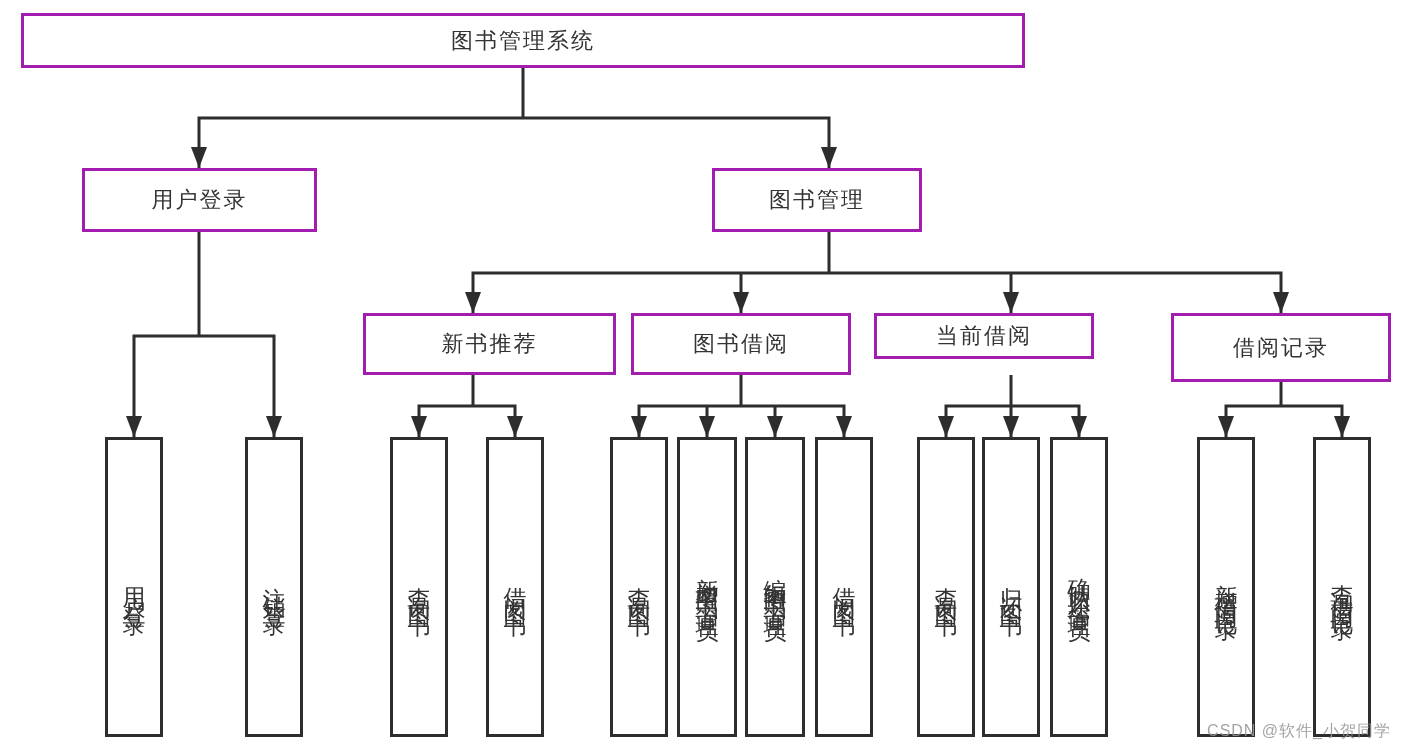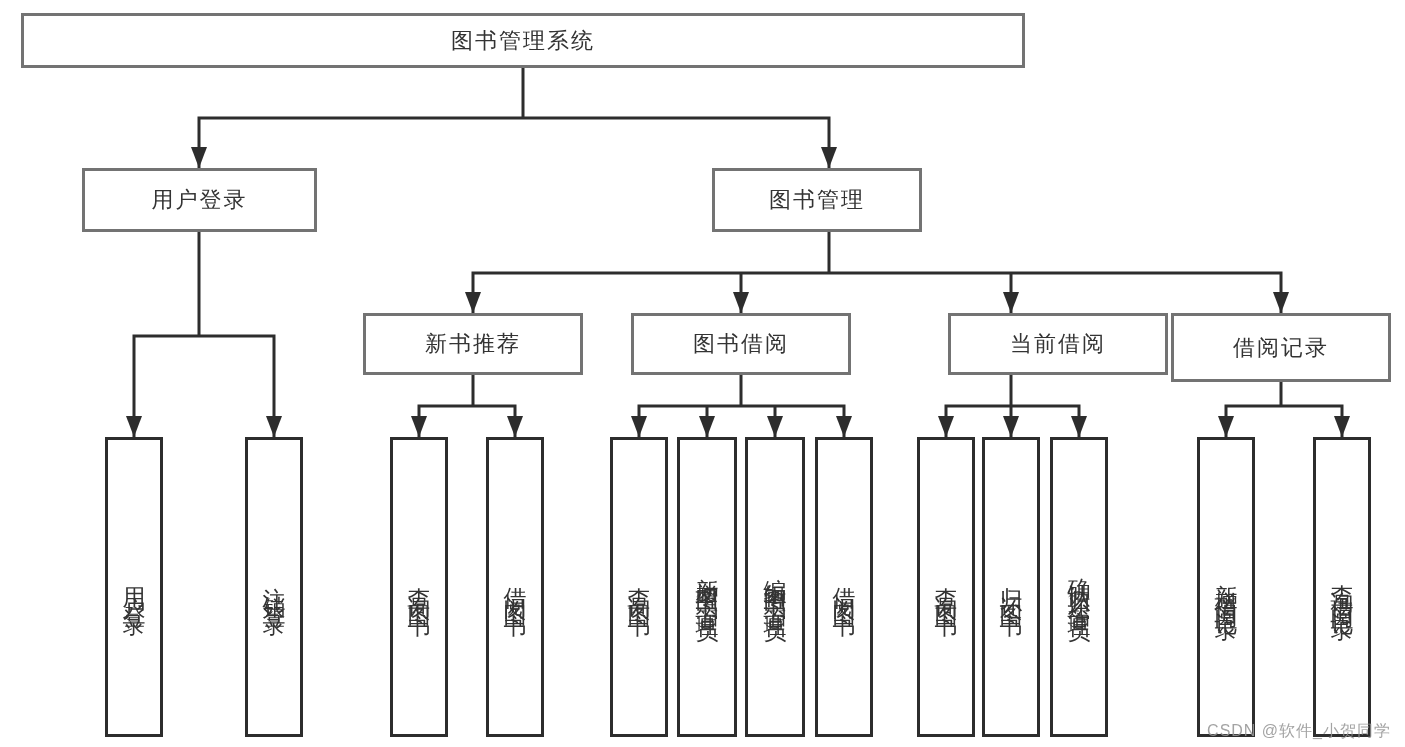--- a/index.html
+++ b/index.html
@@ -2,21 +2,21 @@
 <html><head>
 <meta charset="utf-8">
 <style>
   html,body{margin:0;padding:0;background:#fff;}
   .canvas{
     position:relative;width:1405px;height:747px;background:#ffffff;
     font-family:"Liberation Sans","DejaVu Sans",sans-serif;overflow:hidden;
   }
   svg.wires{position:absolute;left:0;top:0;z-index:0;}
   .node{
-    position:absolute;box-sizing:border-box;border:3px solid #737373;background:#fff;
+    position:absolute;box-sizing:border-box;border:3px solid #a21caf;background:#fff;
     display:flex;align-items:center;justify-content:center;
     font-size:22px;color:#333;letter-spacing:2px;z-index:1;
   }
   .vnode{
     position:absolute;box-sizing:border-box;border:3px solid #2d2d2d;background:#fff;
     display:flex;align-items:center;justify-content:center;
     writing-mode:vertical-rl;font-size:23px;color:#333;
     letter-spacing:9px;line-height:1;z-index:1;
   }
   .watermark{
@@ -66,27 +66,27 @@
     <span>图书管理系统</span>
   </div>
 
   <div class="node" style="left:82px;top:168px;width:235px;height:64px">
     <span>用户登录</span>
   </div>
   <div class="node" style="left:712px;top:168px;width:210px;height:64px">
     <span>图书管理</span>
   </div>
 
-  <div class="node" style="left:363px;top:313px;width:220px;height:62px">
+  <div class="node" style="left:363px;top:313px;width:253px;height:62px">
     <span>新书推荐</span>
   </div>
   <div class="node" style="left:631px;top:313px;width:220px;height:62px">
     <span>图书借阅</span>
   </div>
-  <div class="node" style="left:948px;top:313px;width:220px;height:62px">
+  <div class="node" style="left:874px;top:313px;width:220px;height:46px">
     <span>当前借阅</span>
   </div>
   <div class="node" style="left:1171px;top:313px;width:220px;height:69px">
     <span>借阅记录</span>
   </div>
 
   <div class="vnode" style="left:105px;top:437px;width:58px;height:300px">
     <span>用户登录</span>
   </div>
   <div class="vnode" style="left:245px;top:437px;width:58px;height:300px">

